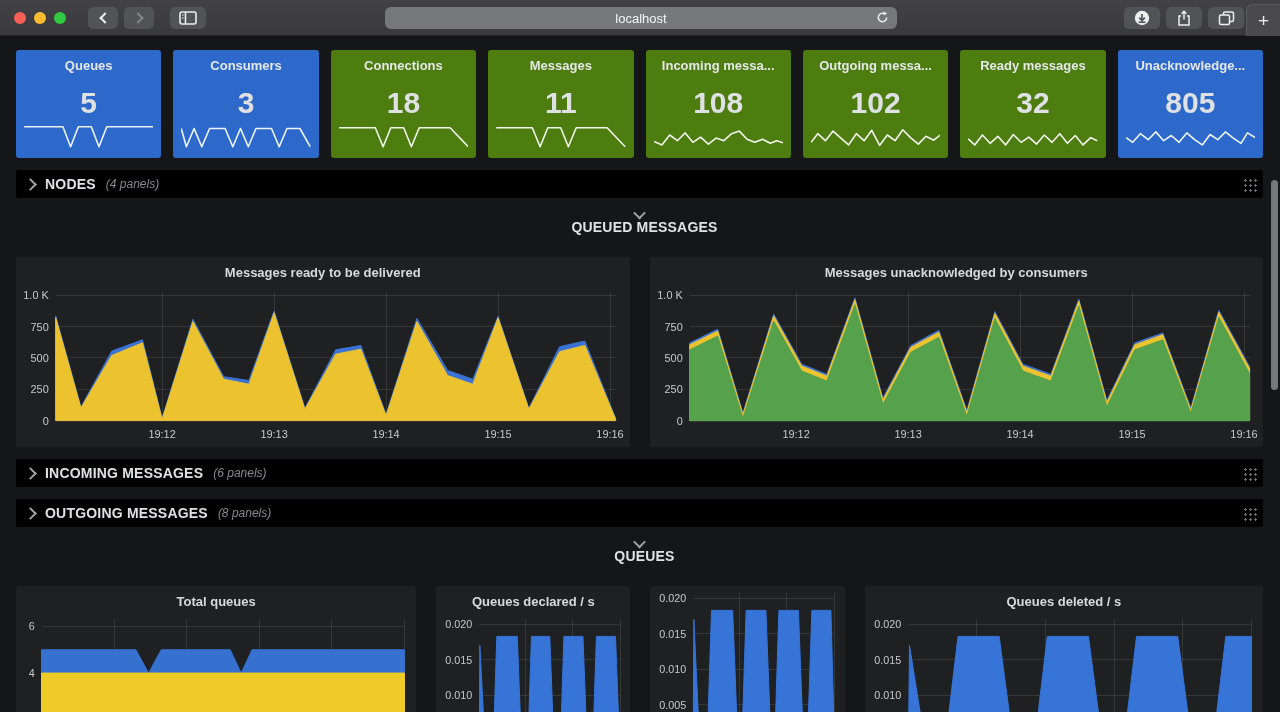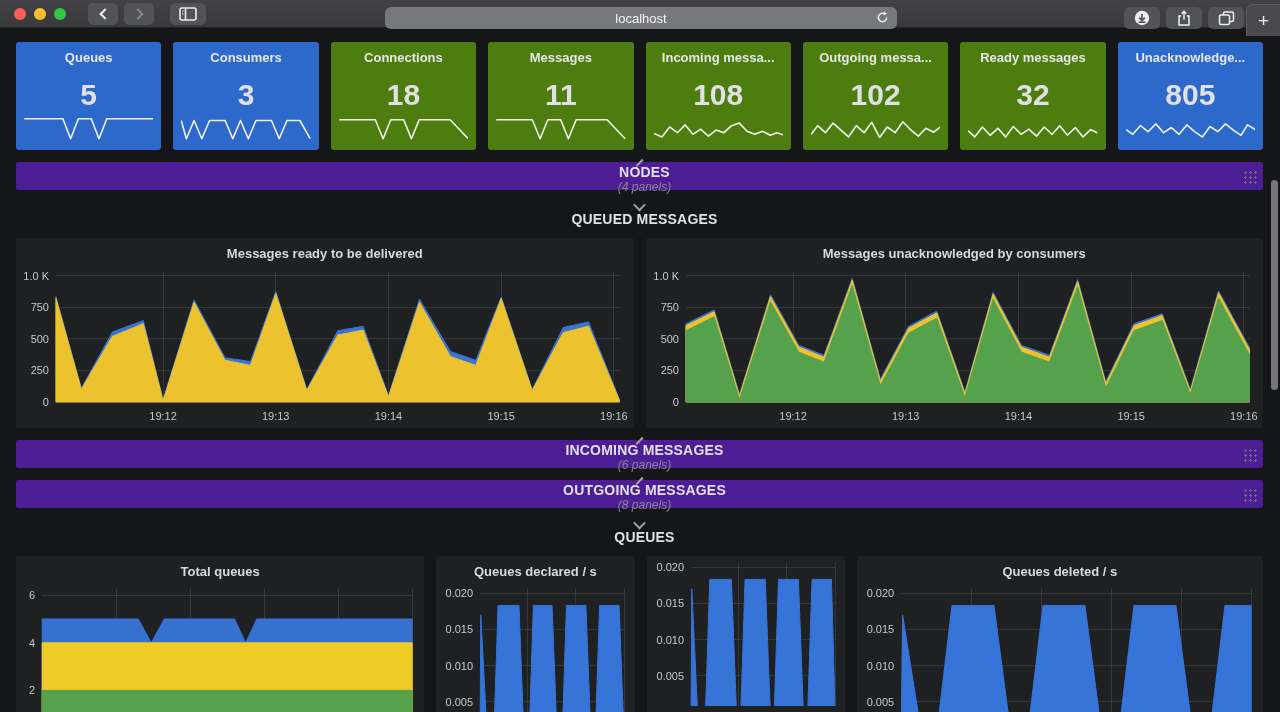--- a/index.html
+++ b/index.html
@@ -1,20 +1,20 @@
 <!DOCTYPE html>
 <html><head>
 <meta charset="utf-8">
 <style>
   * { margin:0; padding:0; box-sizing:border-box; }
   html,body { width:1280px; height:712px; overflow:hidden; }
   body { font-family:"Liberation Sans","DejaVu Sans",sans-serif; background:#151617; position:relative; }
 
   
-  .chrome { height:28px; background:linear-gradient(#424246,#3a3a3d); border-bottom:1px solid #232426;
+  .chrome { height:36px; background:linear-gradient(#424246,#3a3a3d); border-bottom:1px solid #232426;
             display:flex; align-items:center; padding:0 10px 0 14px; position:relative; }
   .lights { display:flex; gap:8px; margin-right:22px; }
   .light { width:12px; height:12px; border-radius:50%; }
   .chrome-btn { width:30px; height:22px; background:#525357; border-radius:5px; display:flex;
                 align-items:center; justify-content:center; margin-right:6px; }
   .chrome-btn.wide { width:36px; }
   .chev { width:8px; height:8px; border-right:2px solid #ededee; border-top:2px solid #ededee; }
   .chev.left  { transform:rotate(-135deg); margin-left:3px; }
   .chev.right { transform:rotate(45deg);  margin-right:3px; border-color:#85868a; }
   .urlbar { position:absolute; left:385px; top:7px; width:512px; height:22px; background:#77787b;
@@ -31,33 +31,33 @@
   .stat-row { display:flex; gap:12px; height:108px; }
   .stat { flex:1 1 0; border-radius:3px; padding:8px 8px 6px; display:flex; flex-direction:column; }
   .stat.blue  { background:#2d69ca; }
   .stat.green { background:#4d7c0f; }
   .stat-title { text-align:center; font-size:13px; font-weight:700; color:#e6e7e9; white-space:nowrap; overflow:hidden; }
   .stat-value { flex:1; display:flex; align-items:flex-end; justify-content:center; font-size:30px;
                 font-weight:700; color:#dfe1e4; line-height:1; padding-bottom:2px; }
   .stat-spark { height:32px; }
   .stat-spark svg { display:block; width:100%; height:100%; }
 
-  .sect-row { margin-top:12px; height:28px; background:#4c1d95; border-radius:2px; display:flex;
-              align-items:center; padding:0 10px; position:relative;flex-direction:column; }
+  .sect-row { margin-top:12px; height:28px; background:#000000; border-radius:2px; display:flex;
+              align-items:center; padding:0 10px; position:relative; }
   .sect-head { margin-top:12px; height:26px; display:flex; align-items:center; padding:0 10px;flex-direction:column; }
   .sect-title { font-size:14px; font-weight:700; color:#e0e1e3; margin-left:10px; letter-spacing:.2px; }
   .sect-count { font-size:12px; font-style:italic; color:#87888c; margin-left:10px; }
   .chev-ic { width:9px; height:9px; border-right:2px solid #9fa1a4; border-bottom:2px solid #9fa1a4; }
   .chev-ic.r { transform:rotate(-45deg); }
   .chev-ic.d { transform:rotate(45deg) translate(-1px,-1px); }
   .drag { position:absolute; right:6px; top:7px; width:15px; height:15px;
           background-image:radial-gradient(#6c6d70 1.1px, transparent 1.3px);
           background-size:5px 5px; background-position:1px 1px; }
 
-  .chart-row { display:flex; gap:12px; margin-top:10px; }
+  .chart-row { display:flex; gap:20px; margin-top:21px; }
   .chart-row.big { height:190px; }
   .chart-row.small { height:175px; }
   .panel { background:#1f2022; border-radius:3px; overflow:hidden; }
   .chart-row.big .panel { flex:1 1 0; }
   .panel-title { text-align:center; font-size:13px; font-weight:700; color:#d8d9da; padding:8px 0 4px; height:26px; }
   .chart-body { width:100%; }
   .chart-row.big .chart-body { height:164px; }
   .chart-row.small .chart-body { height:150px; }
   .w-lg  { flex:408 1 0; }
   .w-sm  { flex:198 1 0; }

